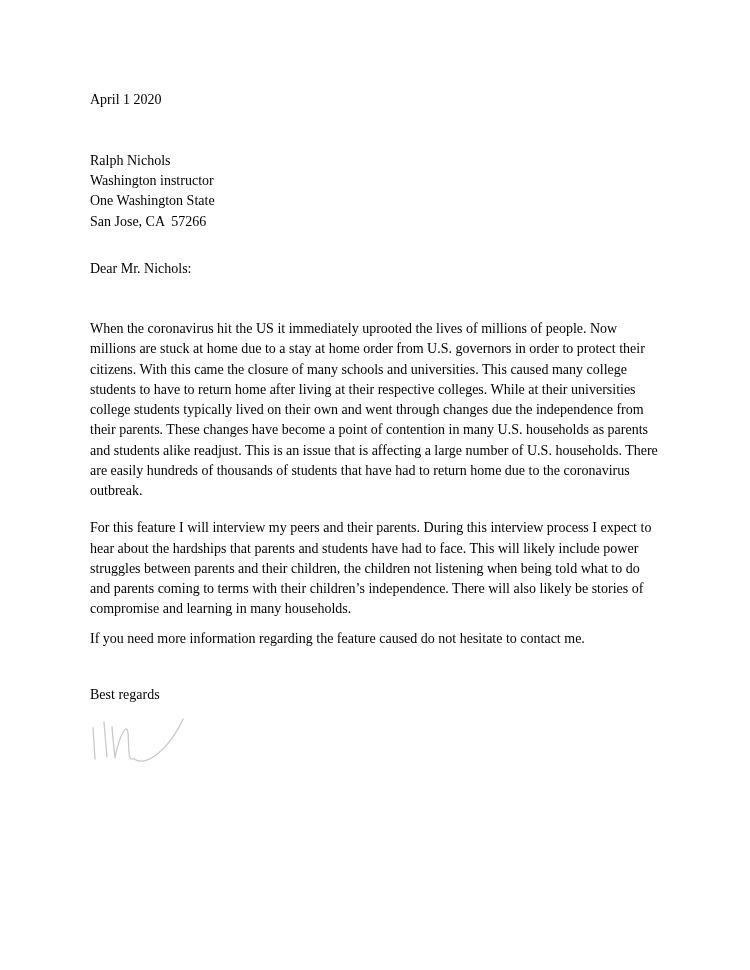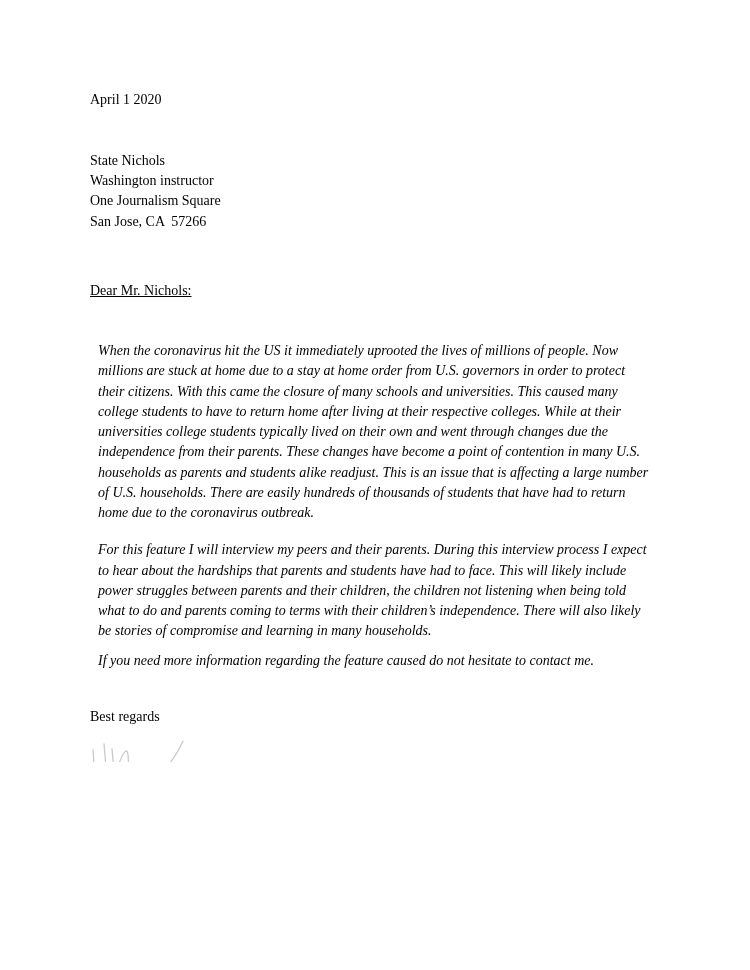--- a/index.html
+++ b/index.html
@@ -18,45 +18,45 @@
     font-size: 14px;
     line-height: 20.25px;
     color: #000000;
     overflow: hidden;
   }
   .line {
     white-space: pre-wrap;
   }
   .date-line { margin: 0; }
   .address-block { margin-top: 40.5px; }
-  .salutation { margin-top: 49px; text-decoration: underline; }
-  .body-paragraph { margin: 8px; text-align: left; font-style: italic; }
+  .salutation { margin-top: 27px; }
+  .body-paragraph { margin: 0; text-align: left; }
   .para-1 { margin-top: 40px; }
   .para-2 { margin-top: 17px; }
   .para-3 { margin-top: 9px; }
   .closing { margin-top: 36px; }
   .signature-wrap {
     margin-top: 8px;
     width: 100px;
     height: 54px;
   }
   .signature-wrap svg { display: block; }
   .signer-name { margin-top: 12px; }
 </style>
 </head>
 <body>
 
 <div class="page">
 
   <div class="line date-line">April 1 2020</div>
 
   <div class="address-block">
-    <div class="line">State Nichols</div>
+    <div class="line">Ralph Nichols</div>
     <div class="line">Washington instructor</div>
-    <div class="line">One Journalism Square</div>
+    <div class="line">One Washington State</div>
     <div class="line">San Jose, CA  57266</div>
   </div>
 
   <div class="line salutation">Dear Mr. Nichols:</div>
 
   <p class="body-paragraph para-1">When the coronavirus hit the US it immediately uprooted the lives of millions of people. Now millions are stuck at home due to a stay at home order from U.S. governors in order to protect their citizens. With this came the closure of many schools and universities. This caused many college students to have to return home after living at their respective colleges. While at their universities college students typically lived on their own and went through changes due the independence from their parents. These changes have become a point of contention in many U.S. households as parents and students alike readjust. This is an issue that is affecting a large number of U.S. households. There are easily hundreds of thousands of students that have had to return home due to the coronavirus outbreak.</p>
 
   <p class="body-paragraph para-2">For this feature I will interview my peers and their parents. During this interview process I expect to hear about the hardships that parents and students have had to face. This will likely include power struggles between parents and their children, the children not listening when being told what to do and parents coming to terms with their children’s independence. There will also likely be stories of compromise and learning in many households.</p>
 
   <p class="body-paragraph para-3">If you need more information regarding the feature caused do not hesitate to contact me.</p>

